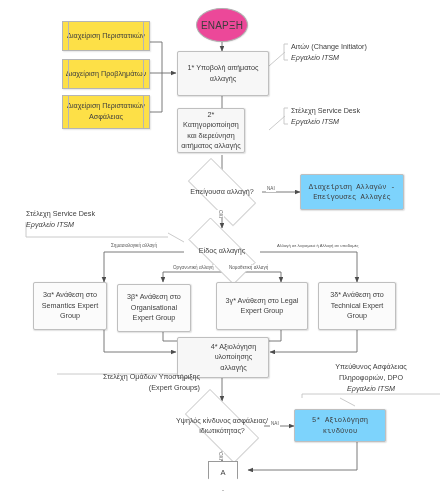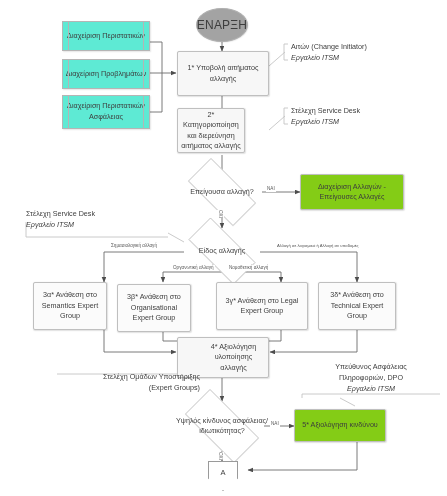--- a/index.html
+++ b/index.html
@@ -23,46 +23,46 @@
     background:#f7f7f7;
     border:1px solid #bfbfbf;
     border-radius:2px;
     font-size:7.2px;
     line-height:1.45;
     color:#3d3d3d;
     padding:2px 3px;
     box-shadow:0.6px 0.6px 1.2px rgba(0,0,0,0.12);
   }
   .proc.plain { background:#fbfbfb; }
-  .proc.white { background:#84cc16; }
+  .proc.white { background:#7dd3fc;font-family:Liberation Mono, monospace; }
 
   
   .predef {
-    background:#5eead4;
+    background:#fde047;
     border:1px solid #b5b5b5;
     font-size:7.2px;
     line-height:1.5;
     color:#3d3d3d;
     position:absolute;
     display:flex; align-items:center; justify-content:center; text-align:center;
     box-shadow:0.6px 0.6px 1.2px rgba(0,0,0,0.10);
   }
   .predef::before, .predef::after {
     content:""; position:absolute; top:0; bottom:0; width:0;
     border-left:1px solid #b5b5b5;
   }
   .predef::before { left:5px; }
   .predef::after { right:5px; }
 
   
   .term {
     border:1px solid #b0b0b0;
     border-radius:50%;
-    background:#a3a3a3;
-    font-size:12px;
+    background:#ec4899;
+    font-size:10px;
     color:#3d3d3d;
     letter-spacing:0.2px;
     box-shadow:0.6px 0.6px 1.2px rgba(0,0,0,0.10);
   }
 
   
   .dec { position:absolute; }
   .dec .rot {
     position:absolute; left:0; top:0; width:100%; height:100%;
     background:#ffffff; border:1px solid #b0b0b0;

